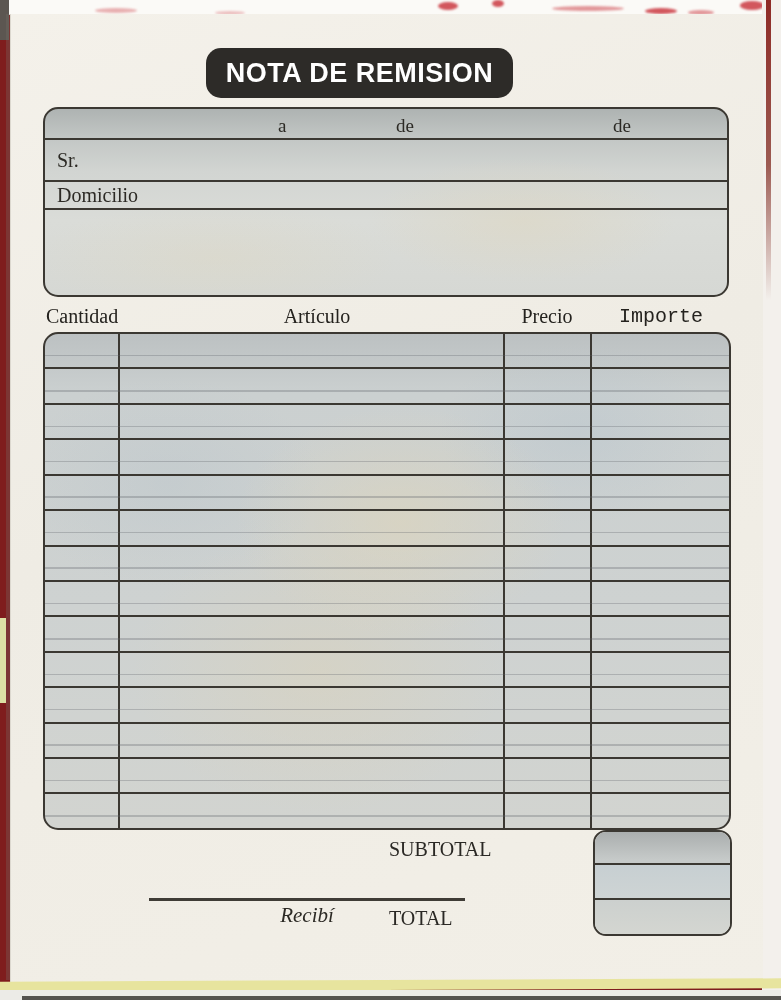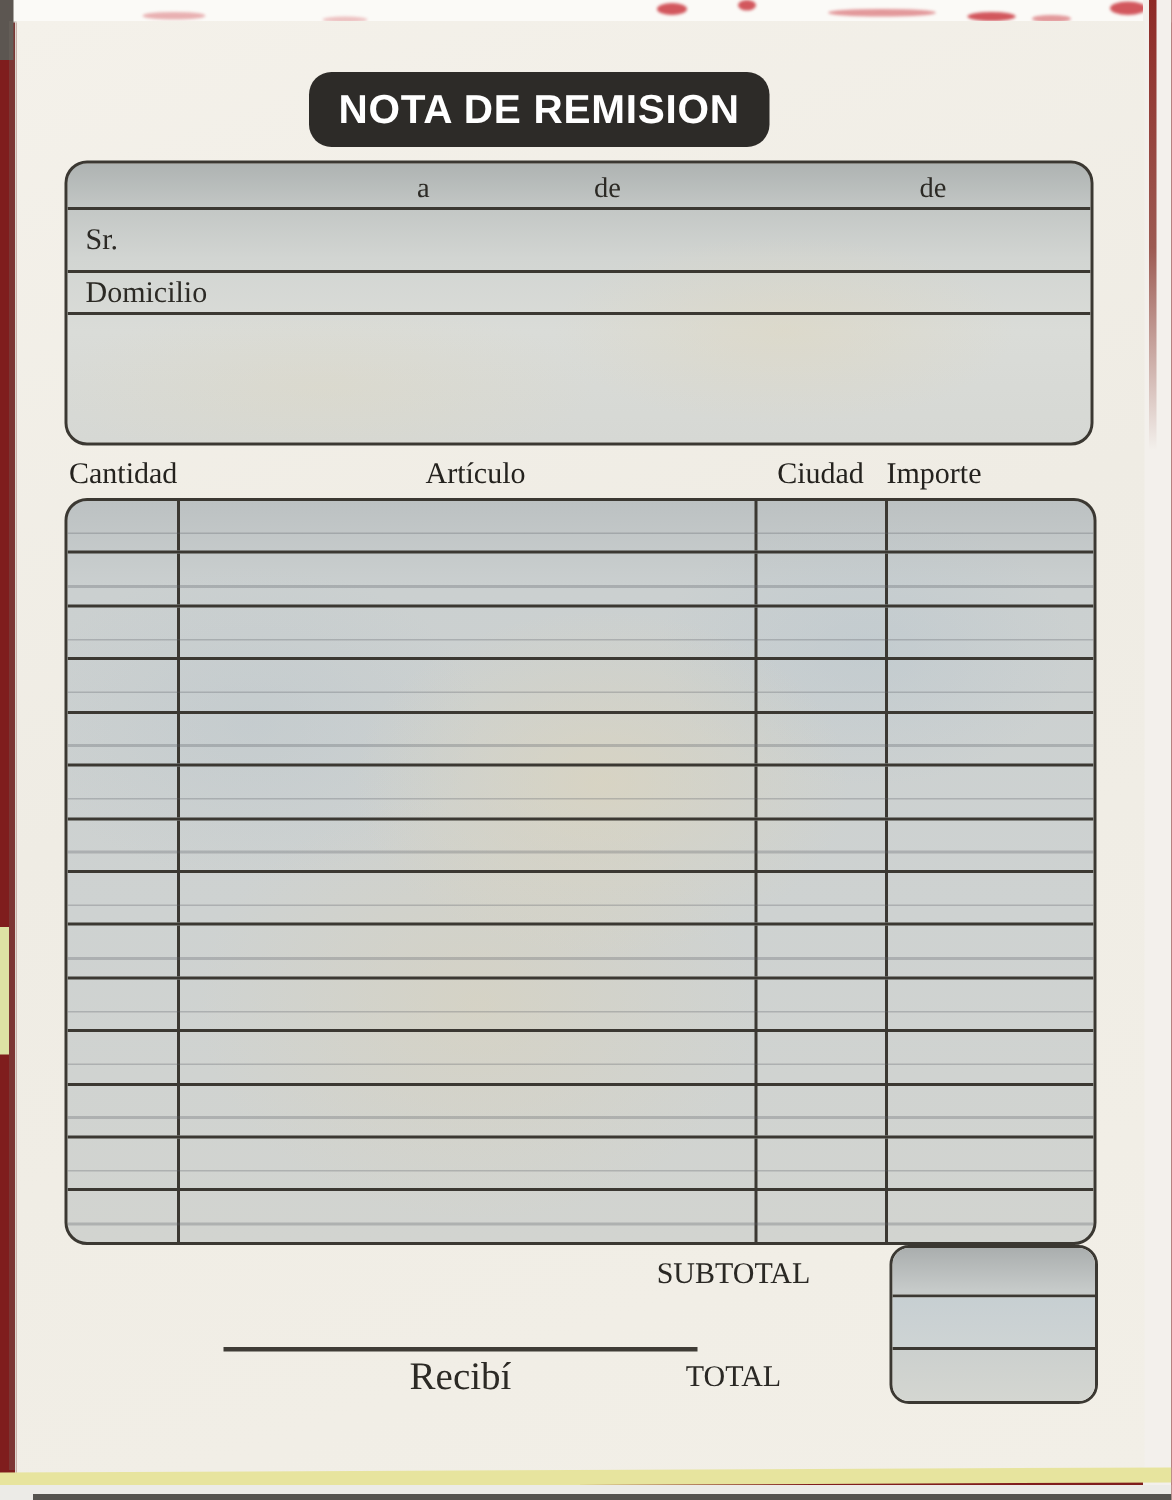--- a/index.html
+++ b/index.html
@@ -45,55 +45,55 @@
   .date-row{height:31px;}
   .date-lbl{position:absolute;bottom:1px;font-size:19px;color:#2c2a25;}
 
   
   .thead{position:absolute;left:32px;top:291px;width:688px;height:26px;display:flex;
     font-size:20px;color:#24221e;}
   .th{box-sizing:border-box;}
   .th.cant{width:88px;text-align:left;padding-left:3px;font-family:Liberation Serif, serif;}
   .th.art{width:372px;text-align:center;}
   .th.pre{width:88px;text-align:center;}
-  .th.imp{flex:1;}
+  .th.imp{flex:1;text-align:center;font-family:Liberation Mono, monospace;}
 
   
   .items{position:absolute;left:32px;top:318px;width:688px;height:498px;
     border:2px solid #3b3832;border-radius:15px;box-sizing:border-box;overflow:hidden;
     display:flex;flex-direction:column;
     background:
       radial-gradient(ellipse 230px 160px at 52% 38%, rgba(226,214,182,.50), transparent 72%),
       radial-gradient(ellipse 260px 200px at 40% 68%, rgba(221,210,182,.42), transparent 72%),
       radial-gradient(ellipse 200px 130px at 78% 20%, rgba(182,196,206,.40), transparent 70%),
       radial-gradient(ellipse 220px 150px at 18% 30%, rgba(185,196,203,.38), transparent 70%),
       linear-gradient(180deg,#bcc1c2 0%,#cbd0d0 12%,#ced2d1 55%,#d2d4d0 100%);}
   .item-row{position:relative;flex:1;display:flex;border-bottom:2px solid #3b3832;}
   .item-row:last-child{border-bottom:none;}
   .cell{box-sizing:border-box;height:100%;}
   .cell.cant{width:75px;border-right:2px solid #3b3832;}
   .cell.art{width:385px;border-right:2px solid #3b3832;}
   .cell.pre{width:87px;border-right:2px solid #3b3832;}
   .cell.imp{flex:1;}
   .ghost{position:absolute;left:0;right:0;top:62%;height:1.5px;background:rgba(92,97,102,.30);}
-  .total-lbl{position:absolute;right:174px;width:200px;text-align:center;font-size:20px;color:#2a2824;}
+  .total-lbl{position:absolute;right:174px;width:200px;text-align:left;font-size:20px;color:#2a2824;}
   .tl-0{top:824px;} .tl-1{top:858px;} .tl-2{top:893px;}
   .totals-box{position:absolute;left:582px;top:816px;width:139px;height:106px;
     border:2px solid #3b3832;border-radius:13px;box-sizing:border-box;overflow:hidden;
     display:flex;flex-direction:column;}
   .total-cell{box-sizing:border-box;border-bottom:2px solid #3b3832;}
   .total-cell:last-child{border-bottom:none;}
   .tc-0{height:33px;background:linear-gradient(180deg,#aaaeae 0%,#c6cac9 90%);}
   .tc-1{height:35px;background:linear-gradient(180deg,#c7cfd2 0%,#ced4d4 100%);}
   .tc-2{flex:1;background:linear-gradient(180deg,#ccd0ce 0%,#d4d6d1 100%);}
 
   
   .recibi-line{position:absolute;left:138px;top:884px;width:316px;height:3px;background:#3f3c36;}
   .recibi-label{position:absolute;left:138px;top:889px;width:316px;text-align:center;
-    font-size:26px;color:#2c2a25;}
+    font-size:21px;color:#2c2a25;font-style:italic;}
 </style>
 </head>
 <body>
 
 <div class="scene">
 
   <div class="top-strip"></div>
   <div class="smudge" style="left:95px;top:8px;width:42px;height:5px;opacity:.45"></div>
   <div class="smudge" style="left:215px;top:11px;width:30px;height:4px;opacity:.35"></div>
   <div class="smudge" style="left:438px;top:2px;width:20px;height:8px"></div>
@@ -127,21 +127,21 @@
       </div>
       <div class="info-row" style="height:28px">
         <span class="lbl">Domicilio</span>
         <span></span>
       </div>
     </div>
 
     <div class="thead">
       <span class="th cant">Cantidad</span>
       <span class="th art">Artículo</span>
-      <span class="th pre">Ciudad</span>
+      <span class="th pre">Precio</span>
       <span class="th imp">Importe</span>
     </div>
 
     <div class="items">
         <div class="item-row">
           <div class="cell cant"></div>
           <div class="cell art"></div>
           <div class="cell pre"></div>
           <div class="cell imp"></div>
           <div class="ghost"></div>

